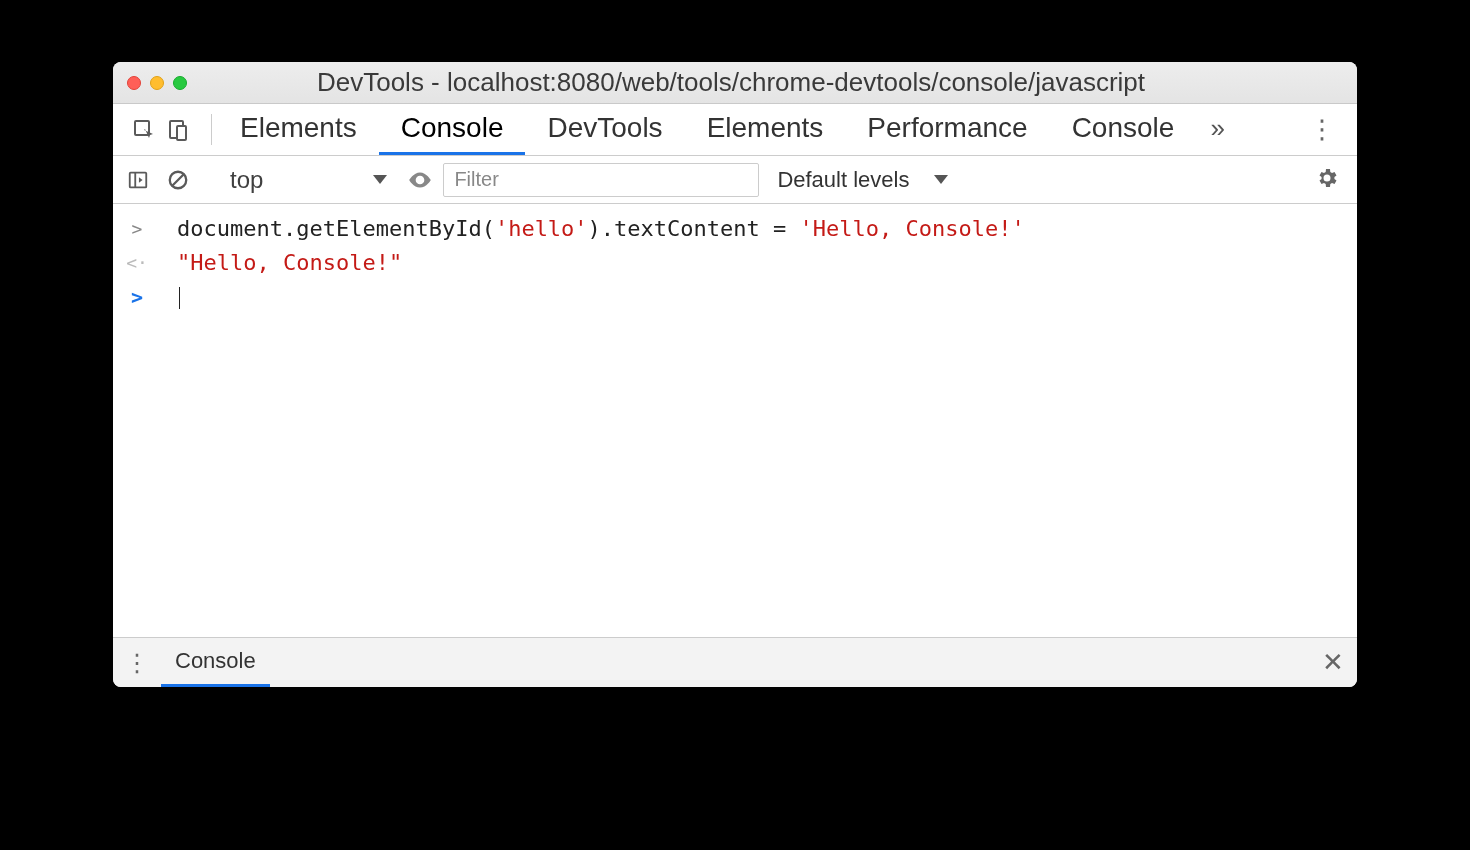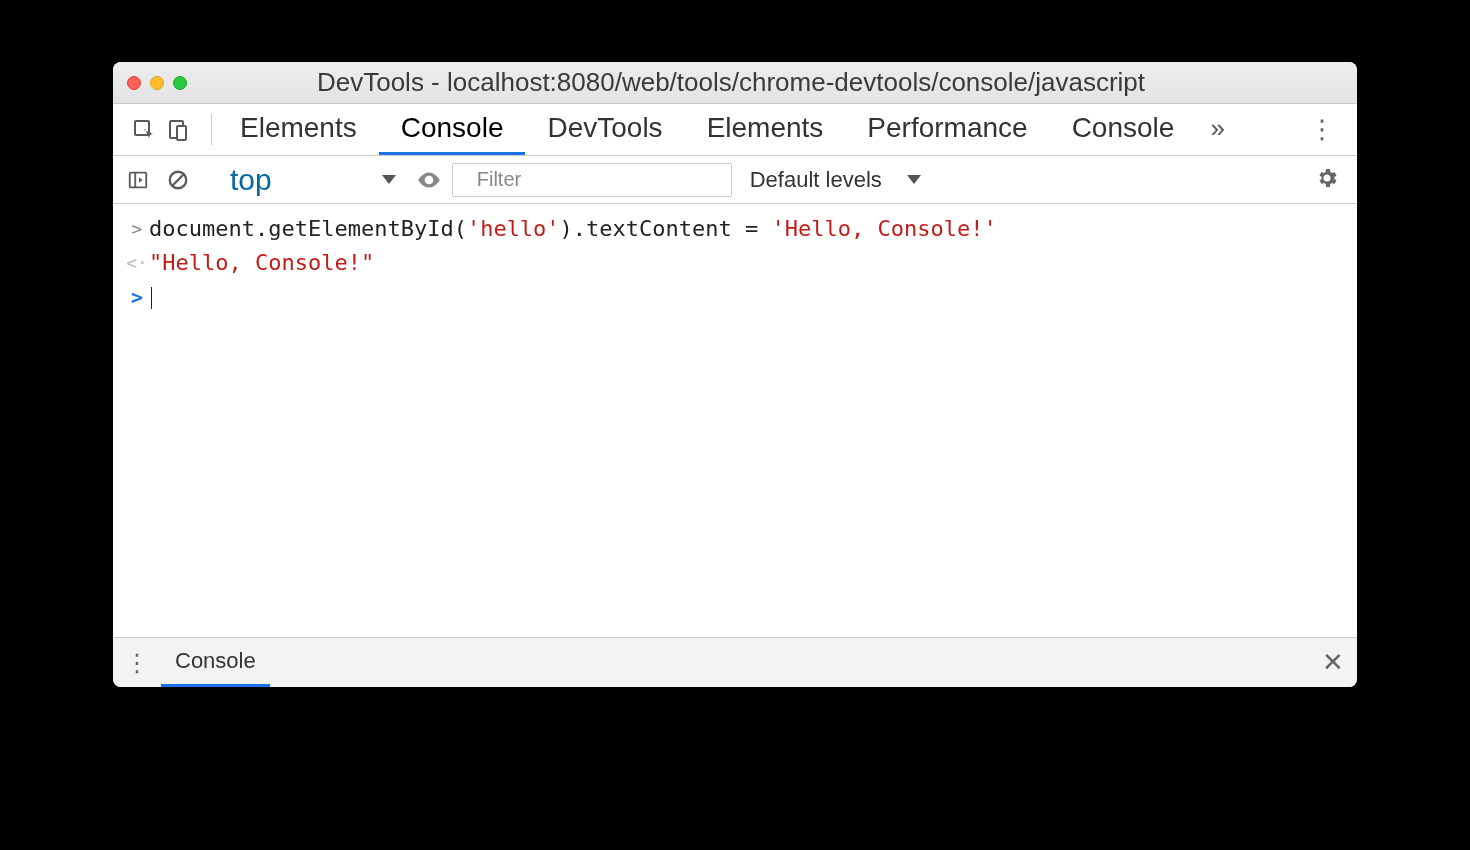--- a/index.html
+++ b/index.html
@@ -104,41 +104,41 @@
   height: 48px;
   border-bottom: 1px solid #ccc;
   display: flex;
   align-items: center;
   padding: 0 8px;
   gap: 6px;
 }
 .dropdown {
   display: flex;
   align-items: center;
-  font-size: 30px;
-  color: #0369a1;
+  font-size: 24px;
+  color: #404040;
   padding: 0 10px;
   gap: 110px;
   cursor: pointer;
   text-align: right;
 }
 .tri-down {
   width: 0; height: 0;
   border-left: 7px solid transparent;
   border-right: 7px solid transparent;
   border-top: 9px solid #555;
 }
 .eye-icon { color: #888; }
 .filter-input {
-  width: 280px;
+  width: 316px;
   height: 34px;
   border: 1px solid #ccc;
   border-radius: 2px;
   font-size: 20px;
-  padding: 0 24px;
+  padding: 0 10px;
   color: #333;
   background: #fff;
 }
 .filter-input::placeholder { color: #888; }
 .levels {
   display: flex;
   align-items: center;
   gap: 25px;
   font-size: 22px;
   color: #333;
@@ -166,21 +166,21 @@
   width: 24px;
   flex-shrink: 0;
   text-align: center;
   color: #888;
   font-size: 18px;
   user-select: none;
 }
 .gutter.input { color: #888; }
 .gutter.output { color: #bbb; }
 .gutter.prompt { color: #1a73e8; font-weight: bold; font-size: 20px; }
-.code { flex: 1; white-space: pre; color: #222; }
+.code { flex: 1; white-space: pre; color: #222; margin-left: 28px; }
 .tok-string { color: #c41a16; }
 .tok-default { color: #222; }
 .cursor {
   display: inline-block;
   width: 1px;
   height: 22px;
   background: #222;
   vertical-align: middle;
   margin-left: 2px;
 }

